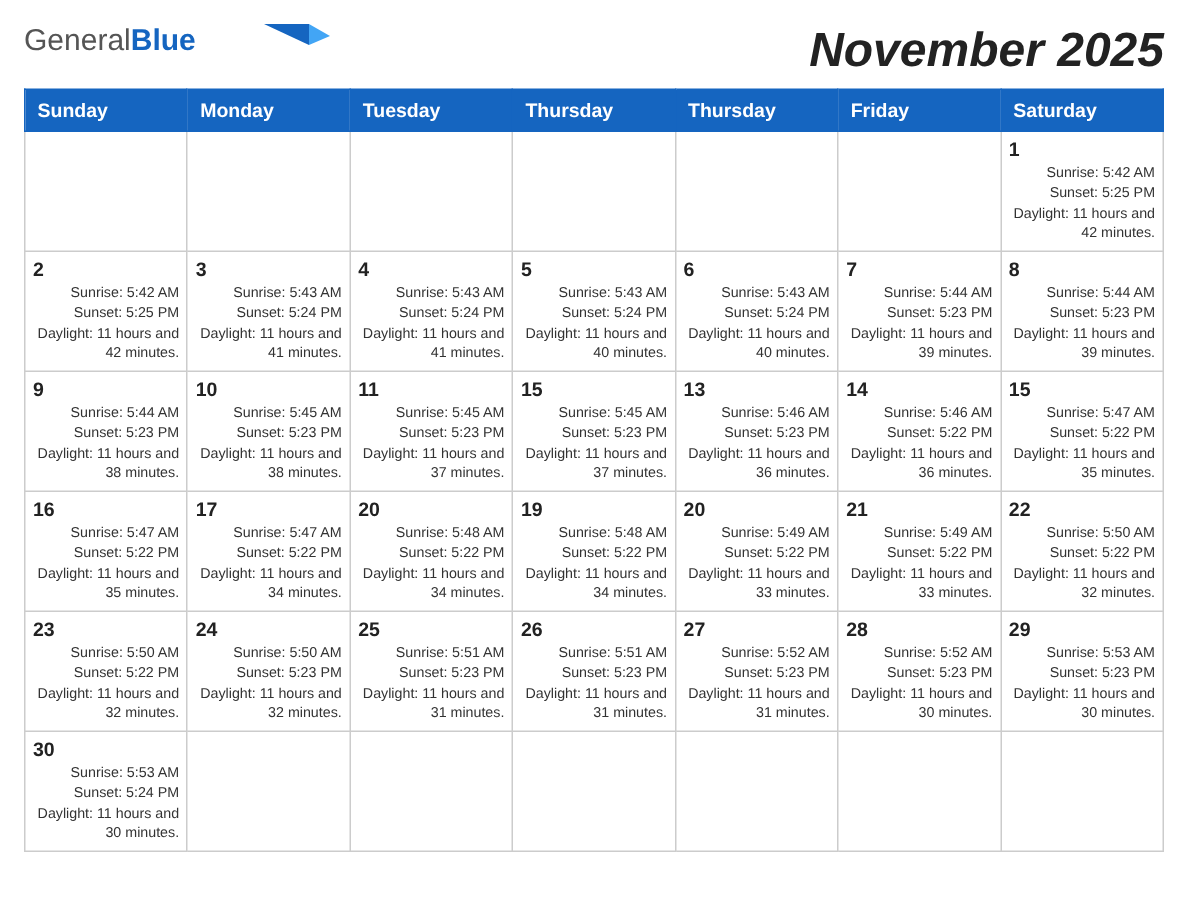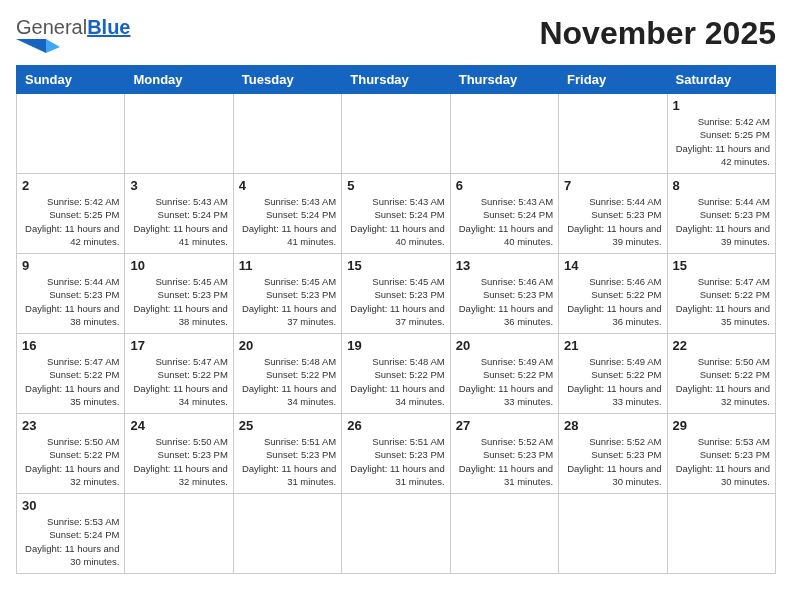--- a/index.html
+++ b/index.html
@@ -11,25 +11,27 @@
       padding: 16px;
     }
     .header {
       display: flex;
       justify-content: space-between;
       align-items: flex-start;
       margin-bottom: 8px;
     }
     .logo {
       display: flex;
-      flex-direction: column;
+      flex-direction: row;
       align-items: flex-start;
+      gap: 45px;
     }
     .title-block {
       text-align: center;
+      font-style: italic;
     }
     .month-year {
       font-size: 32px;
       font-weight: bold;
       color: #222;
       line-height: 1.1;
     }
     .location {
       font-size: 14px;
       color: #444;
@@ -77,21 +79,21 @@
     }
   </style>
 </head>
 <body>
 
 <div class="header">
   <div class="logo">
 
     <div style="display:flex;align-items:center;gap:0;">
       <span style="font-size:20px;font-weight:normal;color:#555;">General</span>
-      <span style="font-size:20px;font-weight:bold;color:#1565c0;text-decoration:underline;">Blue</span>
+      <span style="font-size:20px;font-weight:bold;color:#1565c0;">Blue</span>
     </div>
 
     <svg width="44" height="18">
       <polygon points="0,0 30,0 30,14" fill="#1565c0"></polygon>
       <polygon points="30,0 44,8 30,14" fill="#42a5f5"></polygon>
     </svg>
   </div>
   <div class="title-block">
     <div class="month-year">November 2025</div>
   </div>

